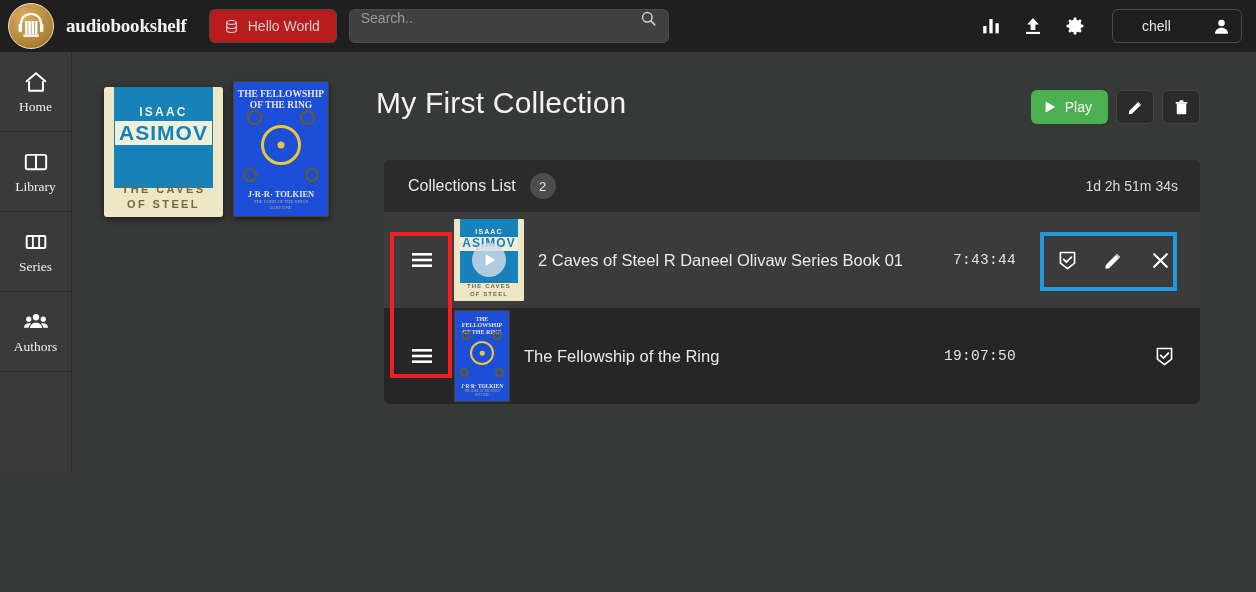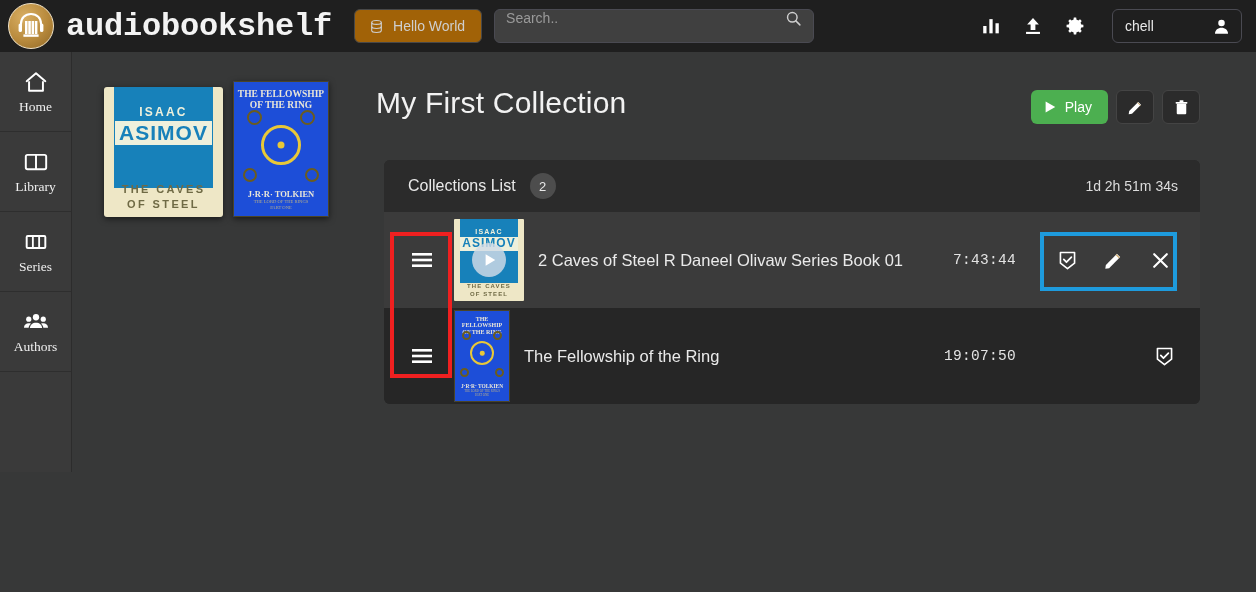--- a/index.html
+++ b/index.html
@@ -21,30 +21,30 @@
   }
   .logo {
     width: 46px; height: 46px; border-radius: 50%;
     background: radial-gradient(circle at 35% 30%, #d8ae62 0%, #b88a3d 55%, #8e6624 100%);
     border: 1px solid #f2e4c8;
     display: flex; align-items: center; justify-content: center;
     flex: 0 0 auto;
   }
   .logo svg { width: 32px; height: 32px; display: block; }
   .brand {
-    color: #f3f3f3; font-size: 32px; font-weight: 700;
-    font-family: Liberation Mono, monospace;
+    color: #f3f3f3; font-size: 19px; font-weight: 700;
+    font-family: Liberation Serif, serif;
     margin-left: 12px; letter-spacing: -0.2px;
     white-space: nowrap;
   }
   .libpill {
     margin-left: 22px;
     height: 34px; min-width: 128px;
     border: 1px solid #484848; border-radius: 6px;
-    background: #a16207;
+    background: #b91c1c;
     display: flex; align-items: center; gap: 9px;
     padding: 0 14px;
     color: #cfcfcf; font-size: 14px;
     white-space: nowrap;
   }
   .libpill svg { width: 15px; height: 15px; flex: 0 0 auto; }
   .searchbox {
     margin-left: 12px;
     width: 320px; height: 34px;
     border: 1px solid #4a4a52; border-radius: 6px;
@@ -66,21 +66,21 @@
     display: flex; align-items: center; justify-content: center;
     margin-left: 8px; cursor: pointer;
   }
   .hicon svg { width: 22px; height: 22px; display: block; }
   .userbtn {
     margin-left: 20px;
     width: 130px; height: 34px;
     border: 1px solid #4a4a52; border-radius: 6px;
     background: transparent;
     display: flex; align-items: center; justify-content: space-between;
-    padding: 0 10px 0 12px;
+    padding: 0 10px 0 29px;
     color: #e8e8e8; font-size: 14px;
     cursor: pointer;
   }
   .userbtn svg { width: 19px; height: 19px; }
 
   
   .sidebar {
     position: absolute; top: 52px; left: 0;
     width: 72px; height: 420px;
     background: #3a3a3a;

